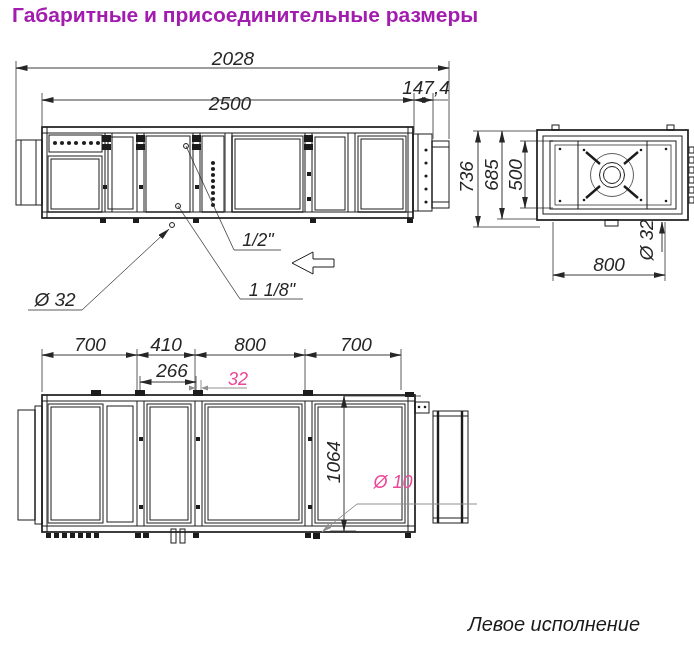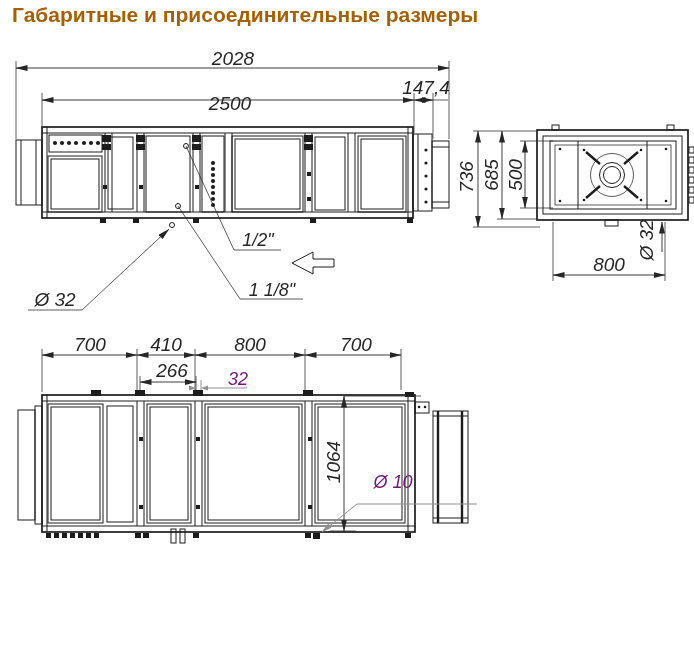--- a/index.html
+++ b/index.html
@@ -1,25 +1,25 @@
 <!DOCTYPE html>
 <html><head>
 <meta charset="utf-8">
 <style>
   html,body{margin:0;padding:0;background:#fff;}
   .canvas{position:relative;width:694px;height:649px;background:#ffffff;
           font-family:"Liberation Sans",sans-serif;overflow:hidden;}
   .title{position:absolute;left:12px;top:3px;font-size:21px;font-weight:bold;
-         color:#a16207;white-space:nowrap;}
+         color:#a21caf;white-space:nowrap;}
   svg{position:absolute;left:0;top:0;}
   .dim{position:absolute;font-style:italic;font-size:19px;color:#262626;
        white-space:nowrap;transform:translate(-50%,-50%);}
   .dim.small{font-size:18px;}
   .dim.rot{transform:translate(-50%,-50%) rotate(-90deg);}
-  .dim.gray{color:#701a75;font-size:18px;}
+  .dim.gray{color:#ec4899;font-size:18px;}
   .caption{position:absolute;font-style:italic;font-size:20px;color:#1a1a1a;
            white-space:nowrap;transform:translate(-50%,-50%);}
   
   .dl{stroke:#262626;stroke-width:0.9;fill:none;}
   .xl{stroke:#262626;stroke-width:0.75;fill:none;}
   .t {stroke:#1c1c1c;stroke-width:1;fill:none;}
   .hv{stroke:#1c1c1c;stroke-width:1.7;fill:none;}
   .f {fill:#1c1c1c;stroke:none;}
   .g {stroke:#8f8f8f;stroke-width:1;fill:none;}
   .gf{fill:#8f8f8f;stroke:none;}
@@ -307,13 +307,14 @@
 
   <span class="dim" style="left:90px;top:345px">700</span>
   <span class="dim" style="left:166px;top:345px">410</span>
   <span class="dim" style="left:250px;top:345px">800</span>
   <span class="dim" style="left:356px;top:345px">700</span>
   <span class="dim" style="left:172px;top:371px">266</span>
   <span class="dim gray" style="left:238px;top:379px">32</span>
   <span class="dim rot" style="left:334px;top:462px">1064</span>
   <span class="dim gray" style="left:393px;top:482px">Ø 10</span>
 
+  <div class="caption" style="left:554px;top:624px">Левое исполнение</div>
 </div>
 
 </body></html>

